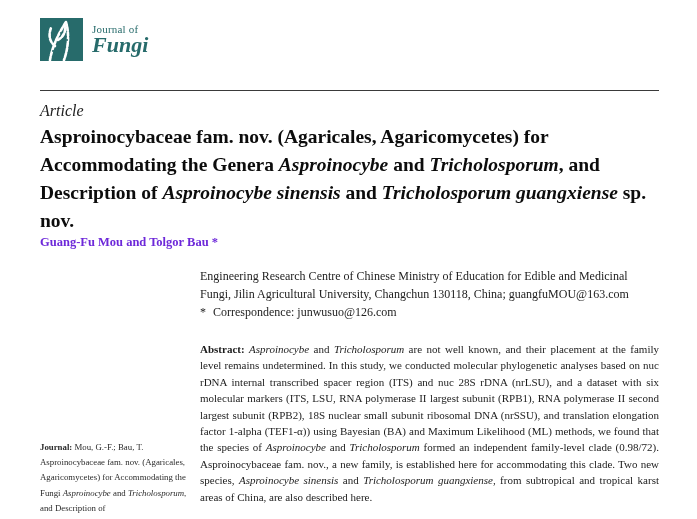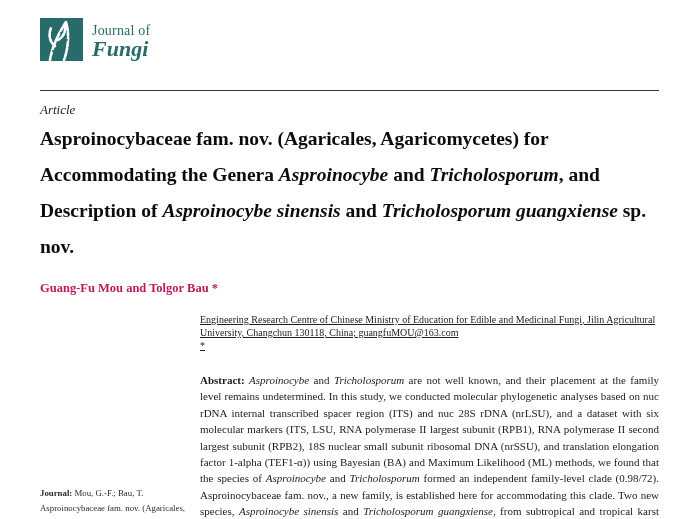--- a/index.html
+++ b/index.html
@@ -7,34 +7,34 @@
     width:697px;height:519px;background:#ffffff;overflow:hidden;
     position:relative;font-family:"Liberation Serif",serif;color:#1a1a1a;
     margin:0 auto;box-sizing:border-box;
   }
   .inner{padding:18px 38px 0 40px;}
   
   .hdr{display:flex;justify-content:space-between;align-items:flex-start;height:58px;}
   .logo-wrap{display:flex;align-items:flex-start;}
   .logo-square{width:43px;height:43px;background:#276b6b;flex:none;}
   .logo-text{padding-top:5px;margin-left:9px;}
-  .jprefix{font-size:14px;color:#276b6b;letter-spacing:.2px;}
+  .jprefix{font-size:11px;color:#276b6b;letter-spacing:.2px;}
   .jname{font-size:22px;font-weight:bold;font-style:italic;color:#276b6b;margin-top:-3px;}
   .mdpi{margin-top:9px;}
   .rule{border:none;border-top:1.4px solid #3a3a3a;margin:14px 0 0 0;}
   
-  .article-label{font-style:italic;font-size:13px;margin-top:11px;color:#222;}
-  .title{font-size:19.5px;font-weight:bold;line-height:36px;margin-top:3px;color:#0c0c0c;}
-  .authors{font-size:12.5px;font-weight:bold;margin-top:16px;color:#be185d;}
+  .article-label{font-style:italic;font-size:16px;margin-top:11px;color:#222;}
+  .title{font-size:19.5px;font-weight:bold;line-height:28px;margin-top:3px;color:#0c0c0c;}
+  .authors{font-size:12.5px;font-weight:bold;color:#6d28d9;}
   
   .cols{display:flex;margin-top:17px;}
   .leftcol{width:160px;flex:none;}
   .citation{margin-top:173px;width:150px;font-size:8.8px;line-height:15.2px;color:#2b2b2b;}
   .rightcol{flex:1;}
-  .affil{font-size:10px;line-height:13px;color:#222;text-decoration:underline;}
+  .affil{font-size:12px;line-height:18px;color:#222;}
   .affil-row{display:flex;}
   .affil-marker{width:13px;flex:none;}
   .abstract{margin-top:20px;font-size:11px;line-height:16.4px;text-align:justify;color:#1c1c1c;}
   .keywords{margin-top:12px;font-size:11px;color:#1c1c1c;}
   .b{font-weight:bold;}
   .i{font-style:italic;}
 </style>
 </head>
 <body>
 
@@ -78,20 +78,21 @@
 
       <div class="leftcol">
         <div class="citation"><span class="b">Journal: </span><span>Mou, G.-F.; Bau, T. Asproinocybaceae fam. nov. (Agaricales, Agaricomycetes) for Accommodating the Fungi </span><span class="i">Asproinocybe</span><span> and </span><span class="i">Tricholosporum</span><span>, and Description of </span></div>
       </div>
 
       <div class="rightcol">
         <div class="affil">
           <div>Engineering Research Centre of Chinese Ministry of Education for Edible and Medicinal Fungi, Jilin Agricultural University, Changchun 130118, China; guangfuMOU@163.com</div>
           <div class="affil-row">
             <span class="affil-marker">*</span>
+            <span>Correspondence: junwusuo@126.com</span>
           </div>
         </div>
 
         <div class="abstract"><span class="b">Abstract: </span><span class="i">Asproinocybe</span><span> and </span><span class="i">Tricholosporum</span><span> are not well known, and their placement at the family level remains undetermined. In this study, we conducted molecular phylogenetic analyses based on nuc rDNA internal transcribed spacer region (ITS) and nuc 28S rDNA (nrLSU), and a dataset with six molecular markers (ITS, LSU, RNA polymerase II largest subunit (RPB1), RNA polymerase II second largest subunit (RPB2), 18S nuclear small subunit ribosomal DNA (nrSSU), and translation elongation factor 1-alpha (TEF1-α)) using Bayesian (BA) and Maximum Likelihood (ML) methods, we found that the species of </span><span class="i">Asproinocybe</span><span> and </span><span class="i">Tricholosporum</span><span> formed an independent family-level clade (0.98/72). Asproinocybaceae fam. nov., a new family, is established here for accommodating this clade. Two new species, </span><span class="i">Asproinocybe sinensis</span><span> and </span><span class="i">Tricholosporum guangxiense</span><span>, from subtropical and tropical karst areas of China, are also described here.</span></div>
 
         <div class="keywords"><span class="b">Keywords: </span><span>new taxa; phylogeny; taxonomy; karst areas; Tricholomataceae</span></div>
       </div>
 
     </div>
   </div>

